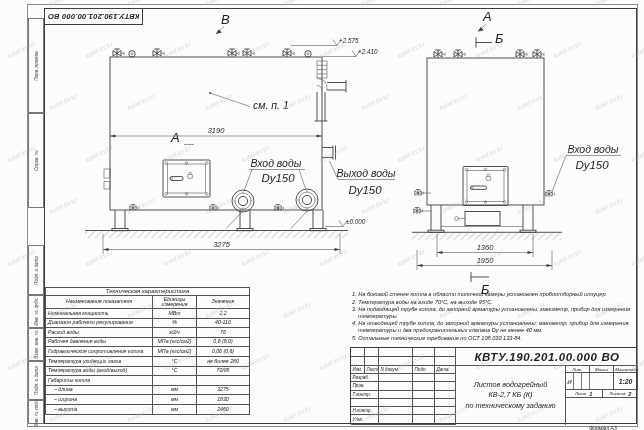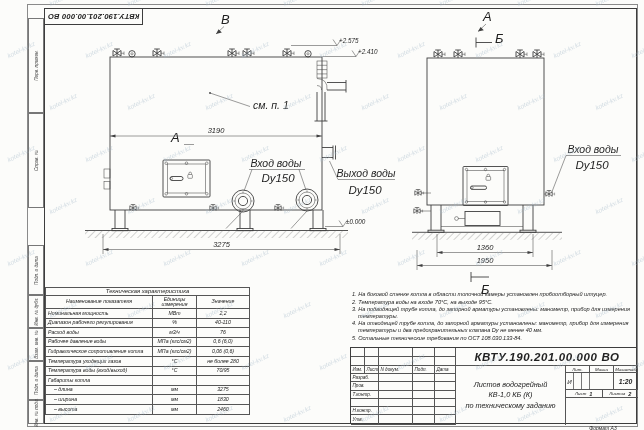--- a/index.html
+++ b/index.html
@@ -418,21 +418,21 @@
       <div class="tbc span2">Утв.</div>
         <div class="tbc"></div>
         <div class="tbc"></div>
         <div class="tbc"></div>
     </div>
 
     <div id="tb-doc">КВТУ.190.201.00.000  ВО</div>
 
     <div id="tb-name">
       <span>Листов водогрейный</span>
-      <span>КВ-1,0 КБ (К)</span>
+      <span>КВ-2,7 КБ (К)</span>
       <span>по техническому заданию</span>
     </div>
 
     <div id="tb-right">
       <div class="tbc tb-h">Лит.</div>
       <div class="tbc tb-h">Масса</div>
       <div class="tbc tb-h">Масштаб</div>
       <div class="tb-lit">
         <div>И</div>
         <div></div>

